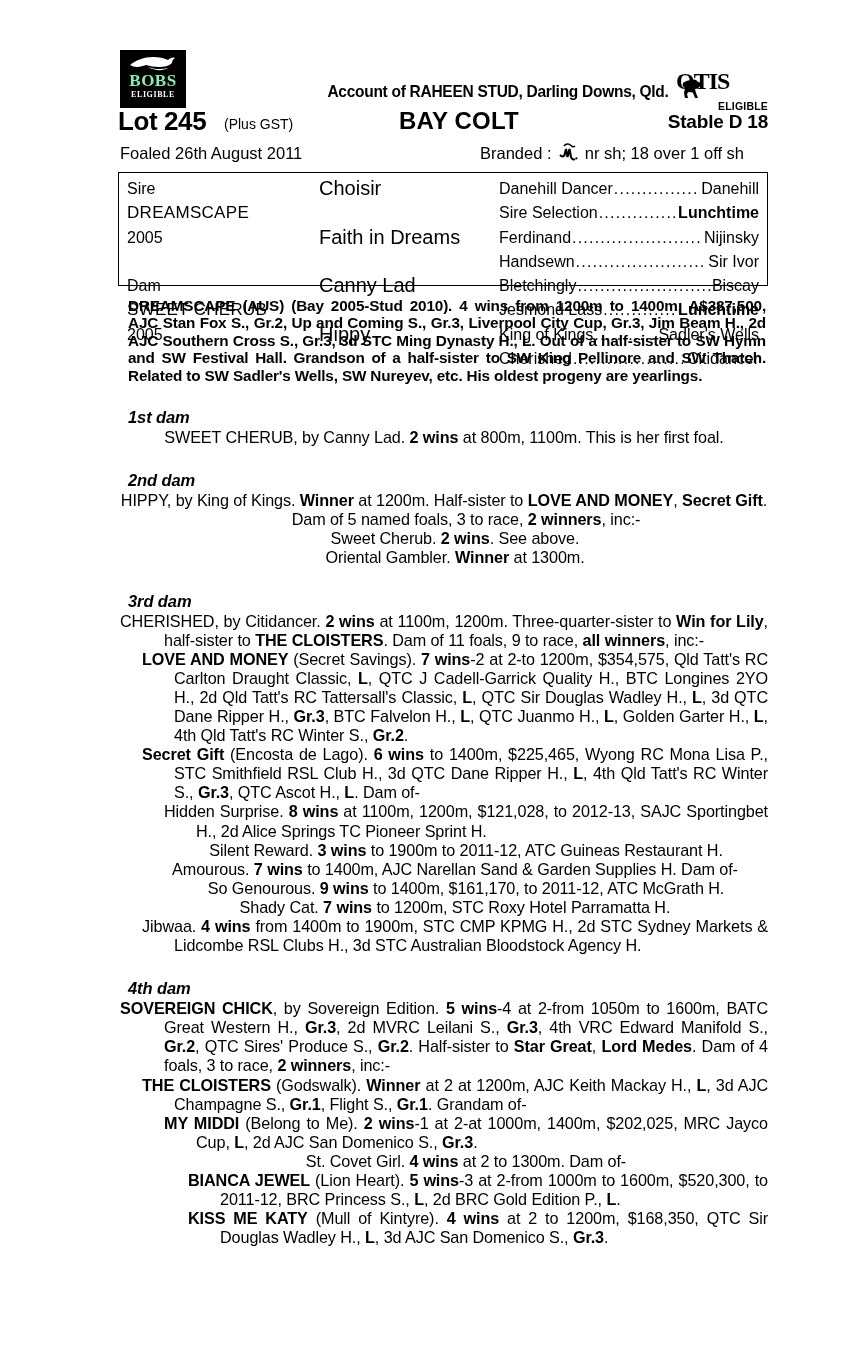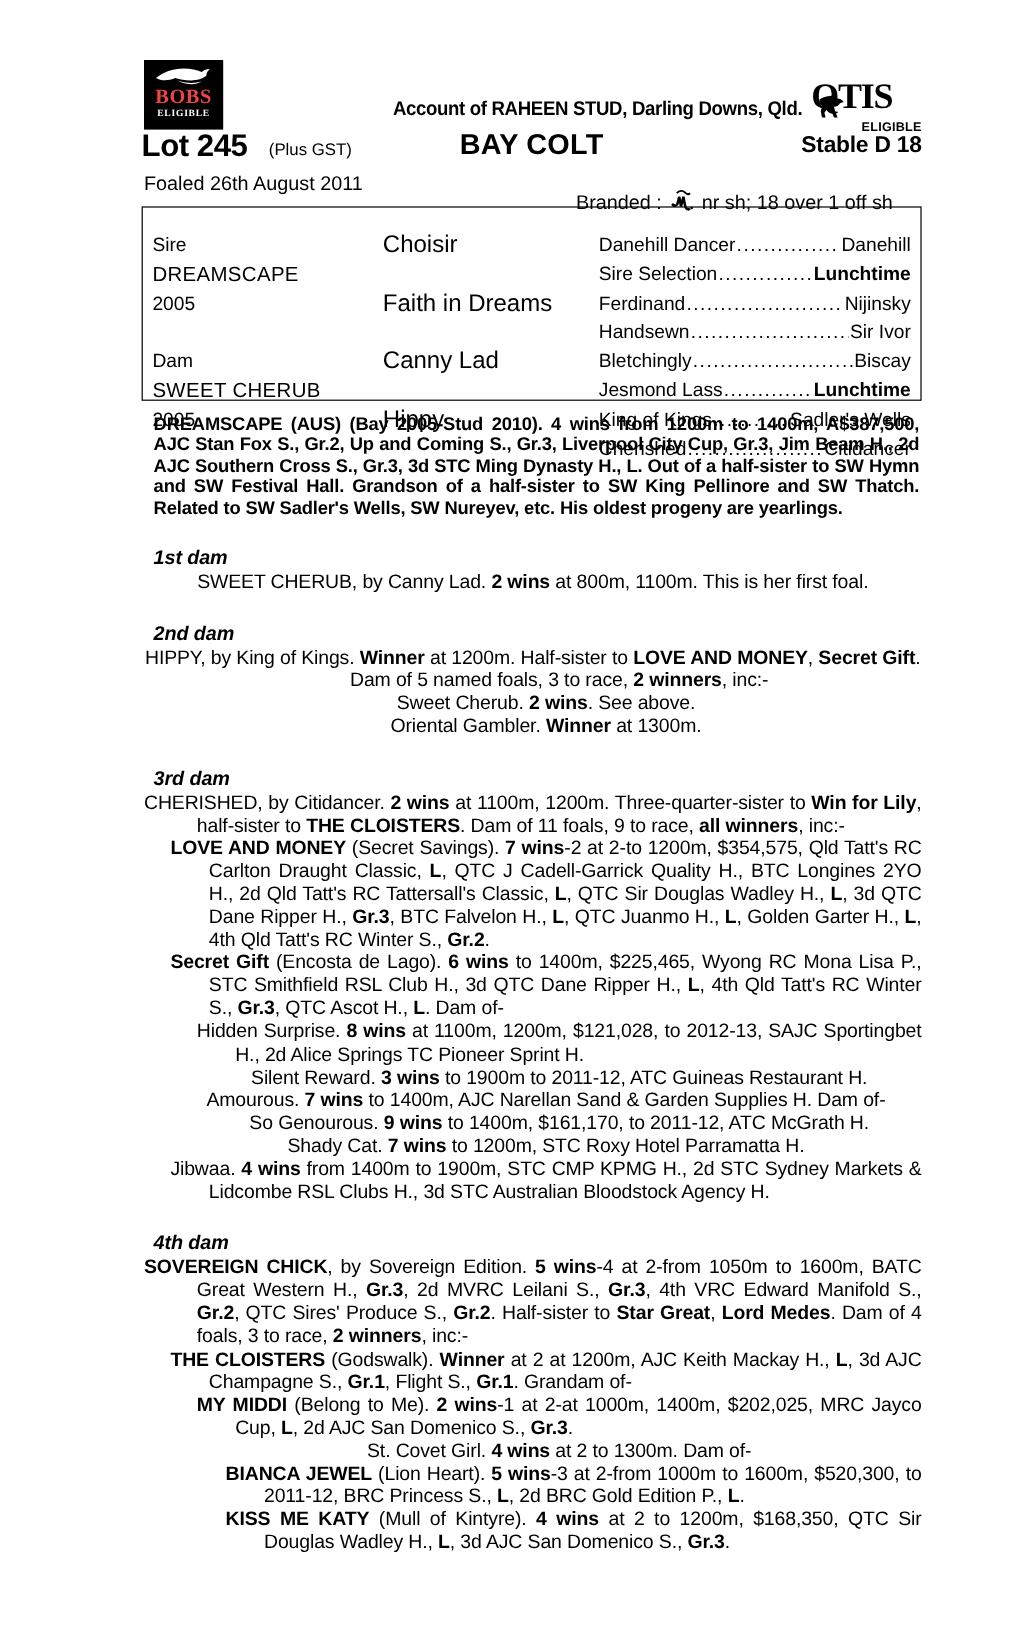--- a/index.html
+++ b/index.html
@@ -40,21 +40,21 @@
     align-items: center;
     justify-content: flex-start;
     overflow: hidden;
   }
   .bobs-horse {
     margin-top: 4px;
     width: 50px;
     height: 18px;
   }
   .bobs-word {
-    color: #ef4444;
+    color: #86efac;
     font-family: "Liberation Serif", serif;
     font-weight: bold;
     font-size: 17px;
     line-height: 17px;
     letter-spacing: 0.5px;
   }
   .bobs-sub {
     color: #ffffff;
     font-family: "Liberation Serif", serif;
     font-weight: bold;
@@ -84,21 +84,21 @@
     width: 92px;
     height: 44px;
   }
   .qtis-top {
     position: relative;
     height: 30px;
   }
   .qtis-text {
     font-family: "Liberation Serif", serif;
     font-weight: bold;
-    font-size: 30px;
+    font-size: 24px;
     line-height: 30px;
     letter-spacing: -1px;
   }
   .qtis-horse {
     position: absolute;
     left: 2px;
     top: 12px;
     width: 30px;
     height: 22px;
   }
@@ -132,21 +132,21 @@
   }
   .lot-gst {
     position: absolute;
     left: 106px;
     top: 9px;
     font-size: 14px;
     line-height: 18px;
   }
   .colt-type {
     position: absolute;
-    left: 0;
+    left: 16px;
     top: 0;
     width: 650px;
     text-align: center;
     font-weight: bold;
     font-size: 24px;
     line-height: 30px;
     letter-spacing: 0.2px;
   }
   .stable {
     position: absolute;
@@ -168,41 +168,41 @@
   .foaled {
     position: absolute;
     left: 2px;
     top: 0;
     font-size: 16.5px;
     line-height: 22px;
   }
   .branded {
     position: absolute;
     left: 362px;
-    top: 16px;
+    top: 0;
     font-size: 16.5px;
     line-height: 22px;
     white-space: nowrap;
   }
   .brand-mark {
     display: inline-block;
     width: 22px;
     height: 20px;
     vertical-align: -4px;
     margin: 0 1px;
   }
 
   
   .ped-table {
     position: relative;
     margin-top: 4px;
     border: 1.6px solid #000000;
-    height: 162px;
+    height: 114px;
     box-sizing: border-box;
-    padding: 20px 0 0 0;
+    padding: 4px 0 0 0;
   }
   .ped-row {
     display: flex;
     height: 24.3px;
     align-items: flex-start;
   }
   .ped-c1 {
     width: 200px;
     padding-left: 8px;
     box-sizing: border-box;

